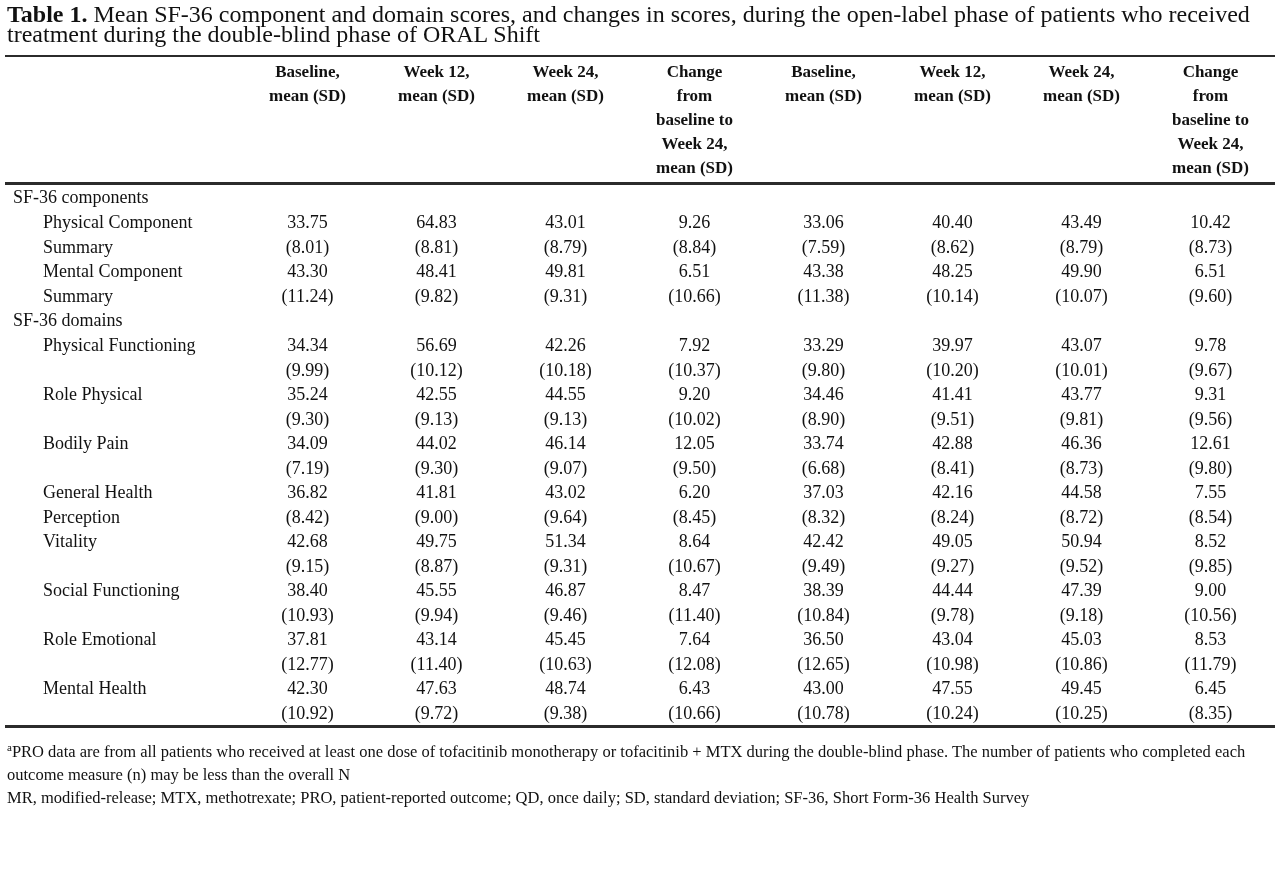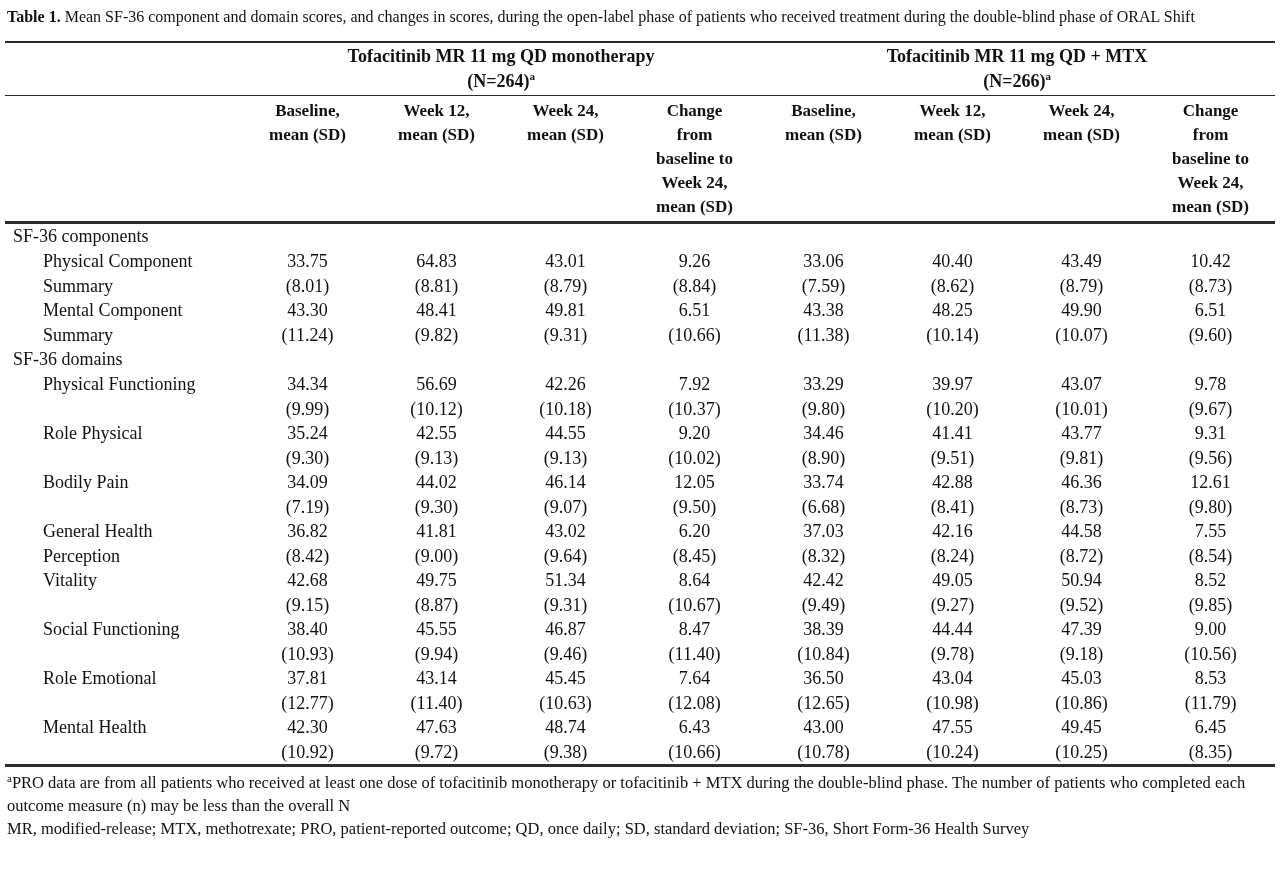--- a/index.html
+++ b/index.html
@@ -5,21 +5,21 @@
   * { box-sizing: border-box; }
   html, body { margin: 0; padding: 0; background: #ffffff; }
   body {
     width: 1280px; height: 892px;
     color: #111111;
     font-family: "Liberation Serif", serif;
     overflow: hidden;
   }
   .page { padding: 4px 5px 0 5px; }
 
-  .caption { margin: 0 0 11px 2px; font-size: 16px; line-height: 26px; max-width: 1268px; }
+  .caption { margin: 0 0 11px 2px; font-size: 24px; line-height: 20px; max-width: 1268px; }
   .caption b { font-weight: bold; }
 
   table.sf36 {
     width: 1270px;
     border-collapse: collapse;
     table-layout: fixed;
     border-top: 2px solid #2b2b2b;
     border-bottom: 3px solid #2b2b2b;
   }
   th, td { padding: 0; font-weight: normal; }
@@ -42,21 +42,21 @@
     vertical-align: top;
     padding: 3px 0 2px 0;
   }
   sup { font-size: 11px; line-height: 0; vertical-align: super; }
 
   tbody td { font-size: 18px; line-height: 24.5px; vertical-align: top; }
   td.section-cell { text-align: left; padding-left: 8px; line-height: 25px; }
   td.label-cell { text-align: left; padding-left: 38px; }
   td.num-cell { text-align: center; }
 
-  .footnotes { margin-top: 4px; padding: 0 2px; }
+  .footnotes { margin-top: 12px; padding: 0 2px; }
   .fn { margin: 0; font-size: 16.5px; line-height: 23px; max-width: 1270px; }
 </style>
 </head>
 <body>
 
 <div class="page">
 
   <p class="caption"><b>Table 1.</b> <span>Mean SF-36 component and domain scores, and changes in scores, during the open-label phase of patients who received treatment during the double-blind phase of ORAL Shift</span></p>
 
   <table class="sf36">
@@ -65,31 +65,20 @@
       <col style="width:129px">
         <col style="width:129px">
         <col style="width:129px">
         <col style="width:129px">
       <col style="width:129px">
         <col style="width:129px">
         <col style="width:129px">
         <col style="width:129px">
     </colgroup>
     <thead>
-      <tr class="ghr">
-        <th></th>
-        <th colspan="4">
-          <div>Tofacitinib MR 11 mg QD monotherapy</div>
-          <div><span>(N=264)</span><sup>a</sup></div>
-        </th>
-        <th colspan="4">
-          <div>Tofacitinib MR 11 mg QD + MTX</div>
-          <div><span>(N=266)</span><sup>a</sup></div>
-        </th>
-      </tr>
       <tr class="chr" id="col-header-row">
         <th></th>
       <th>
             <div>Baseline,</div>
             <div>mean (SD)</div>
           </th>
           <th>
             <div>Week 12,</div>
             <div>mean (SD)</div>
           </th>

